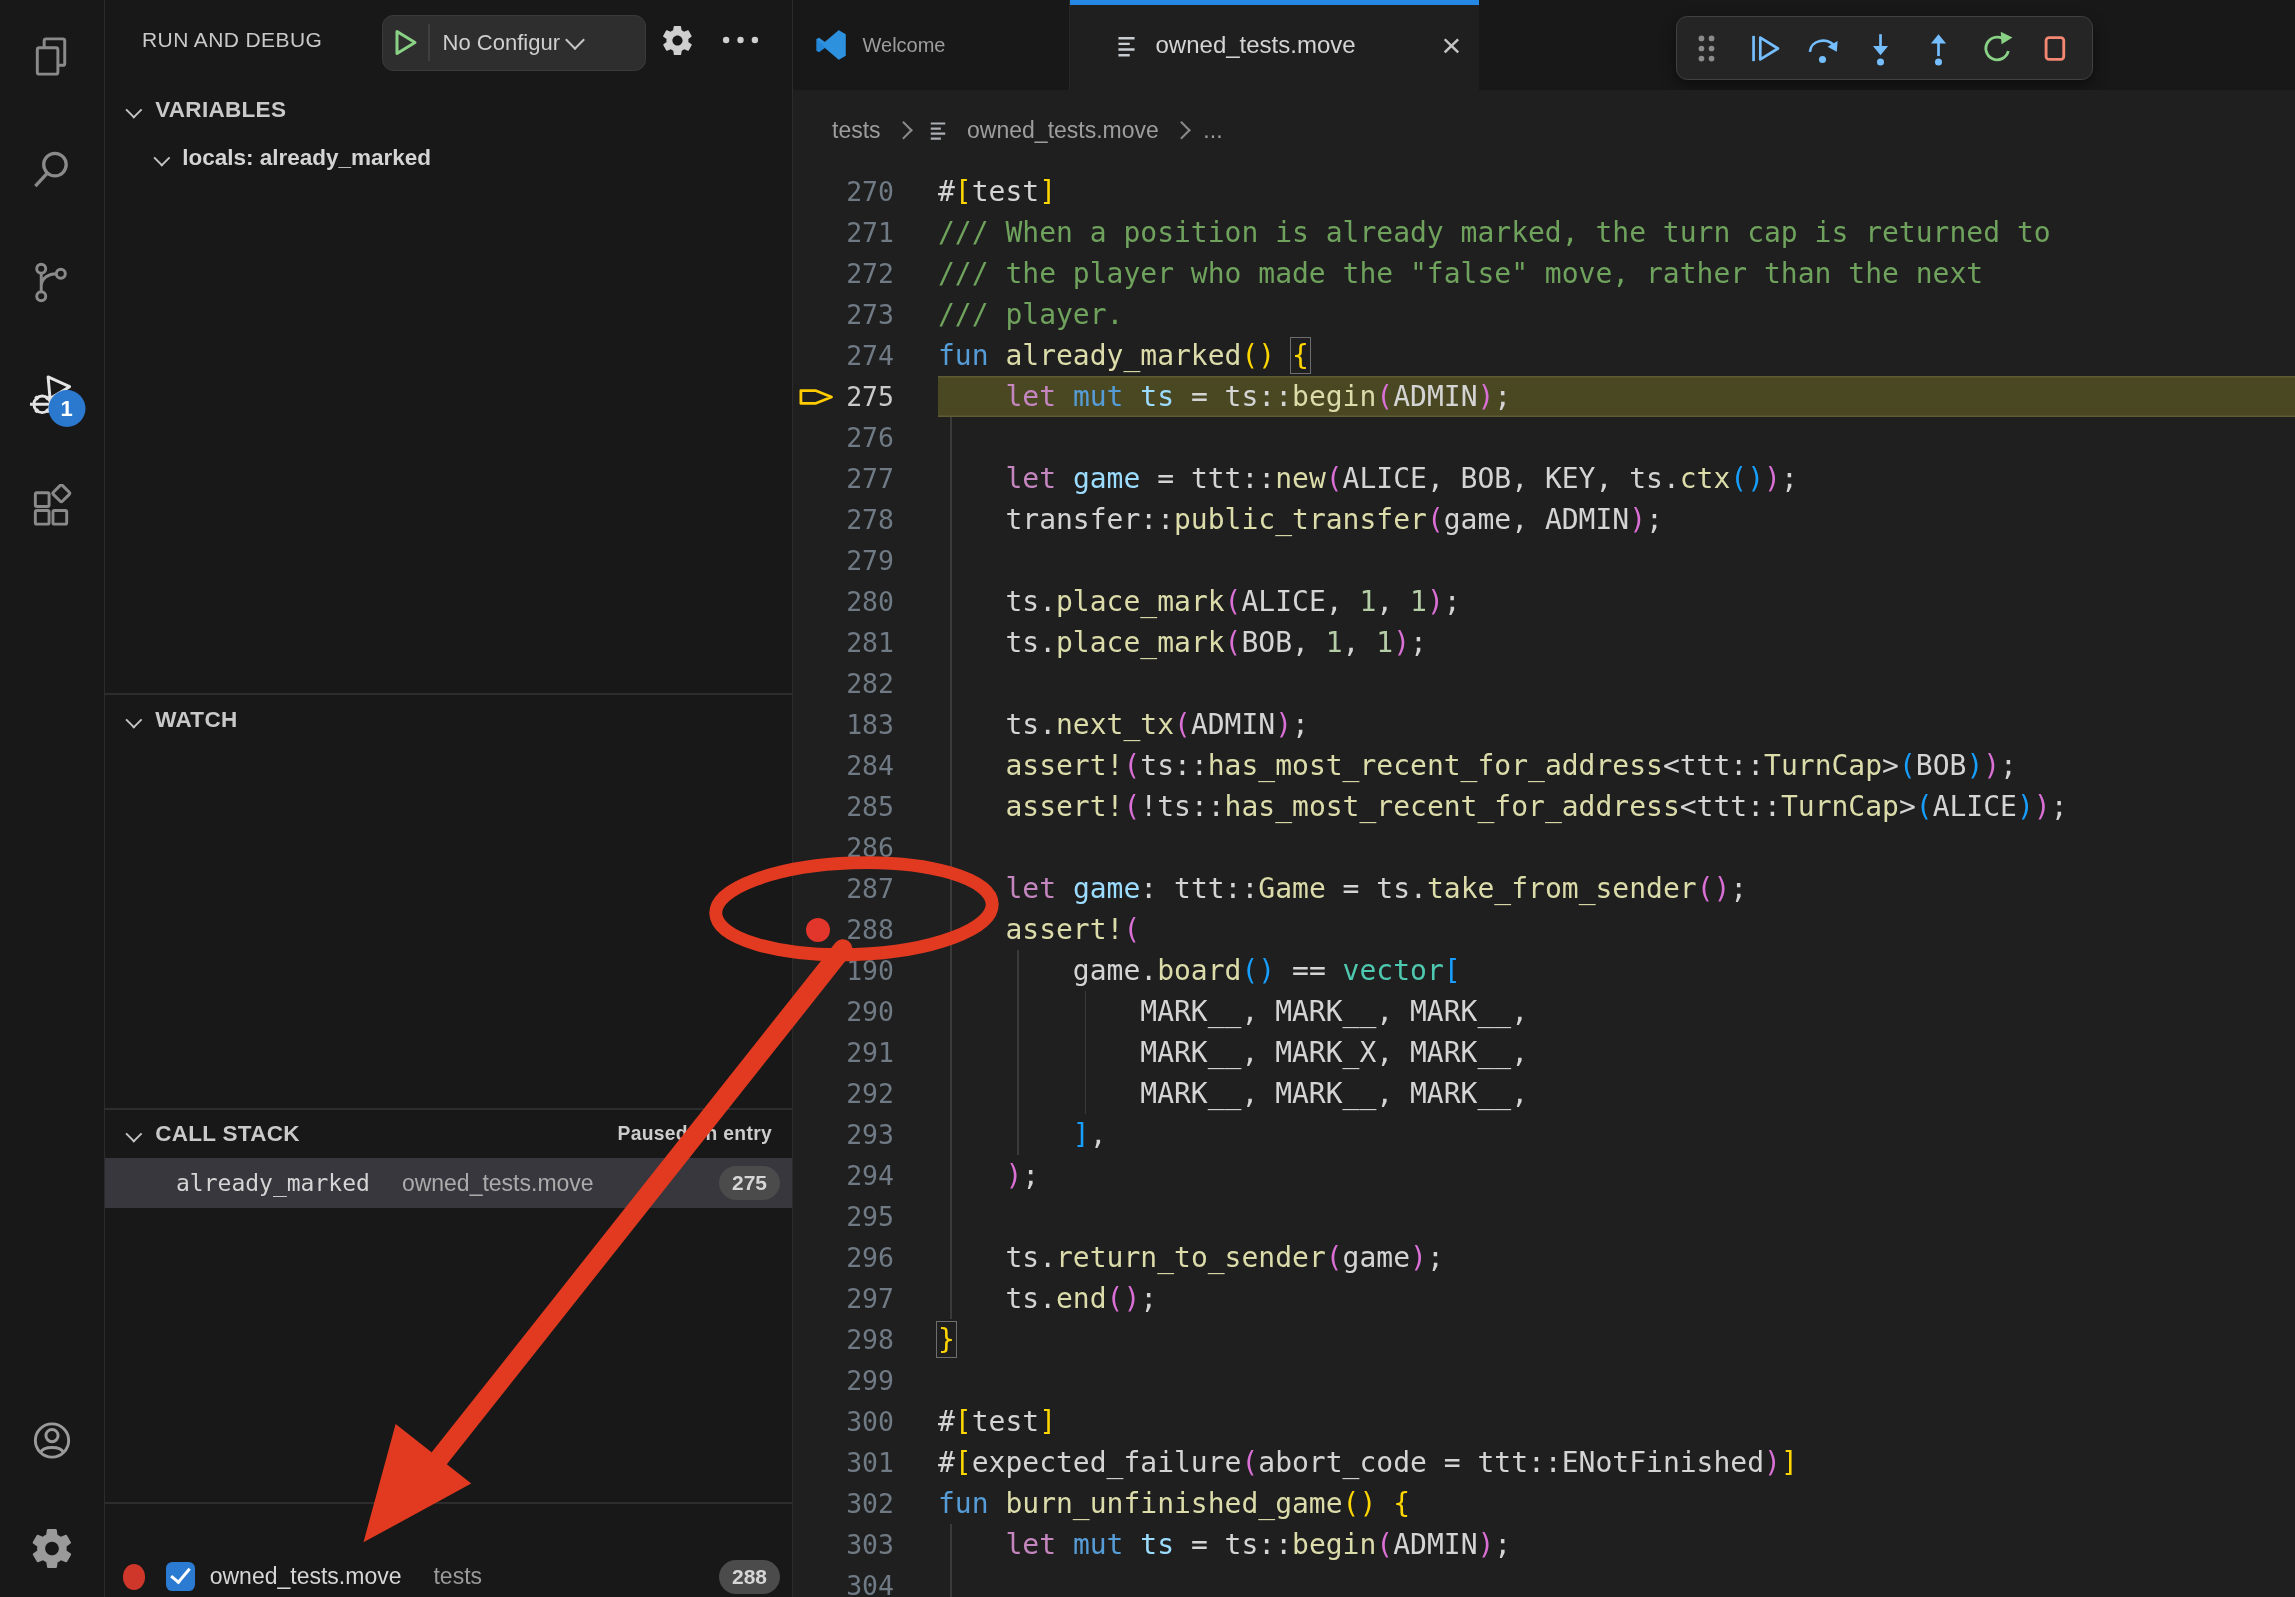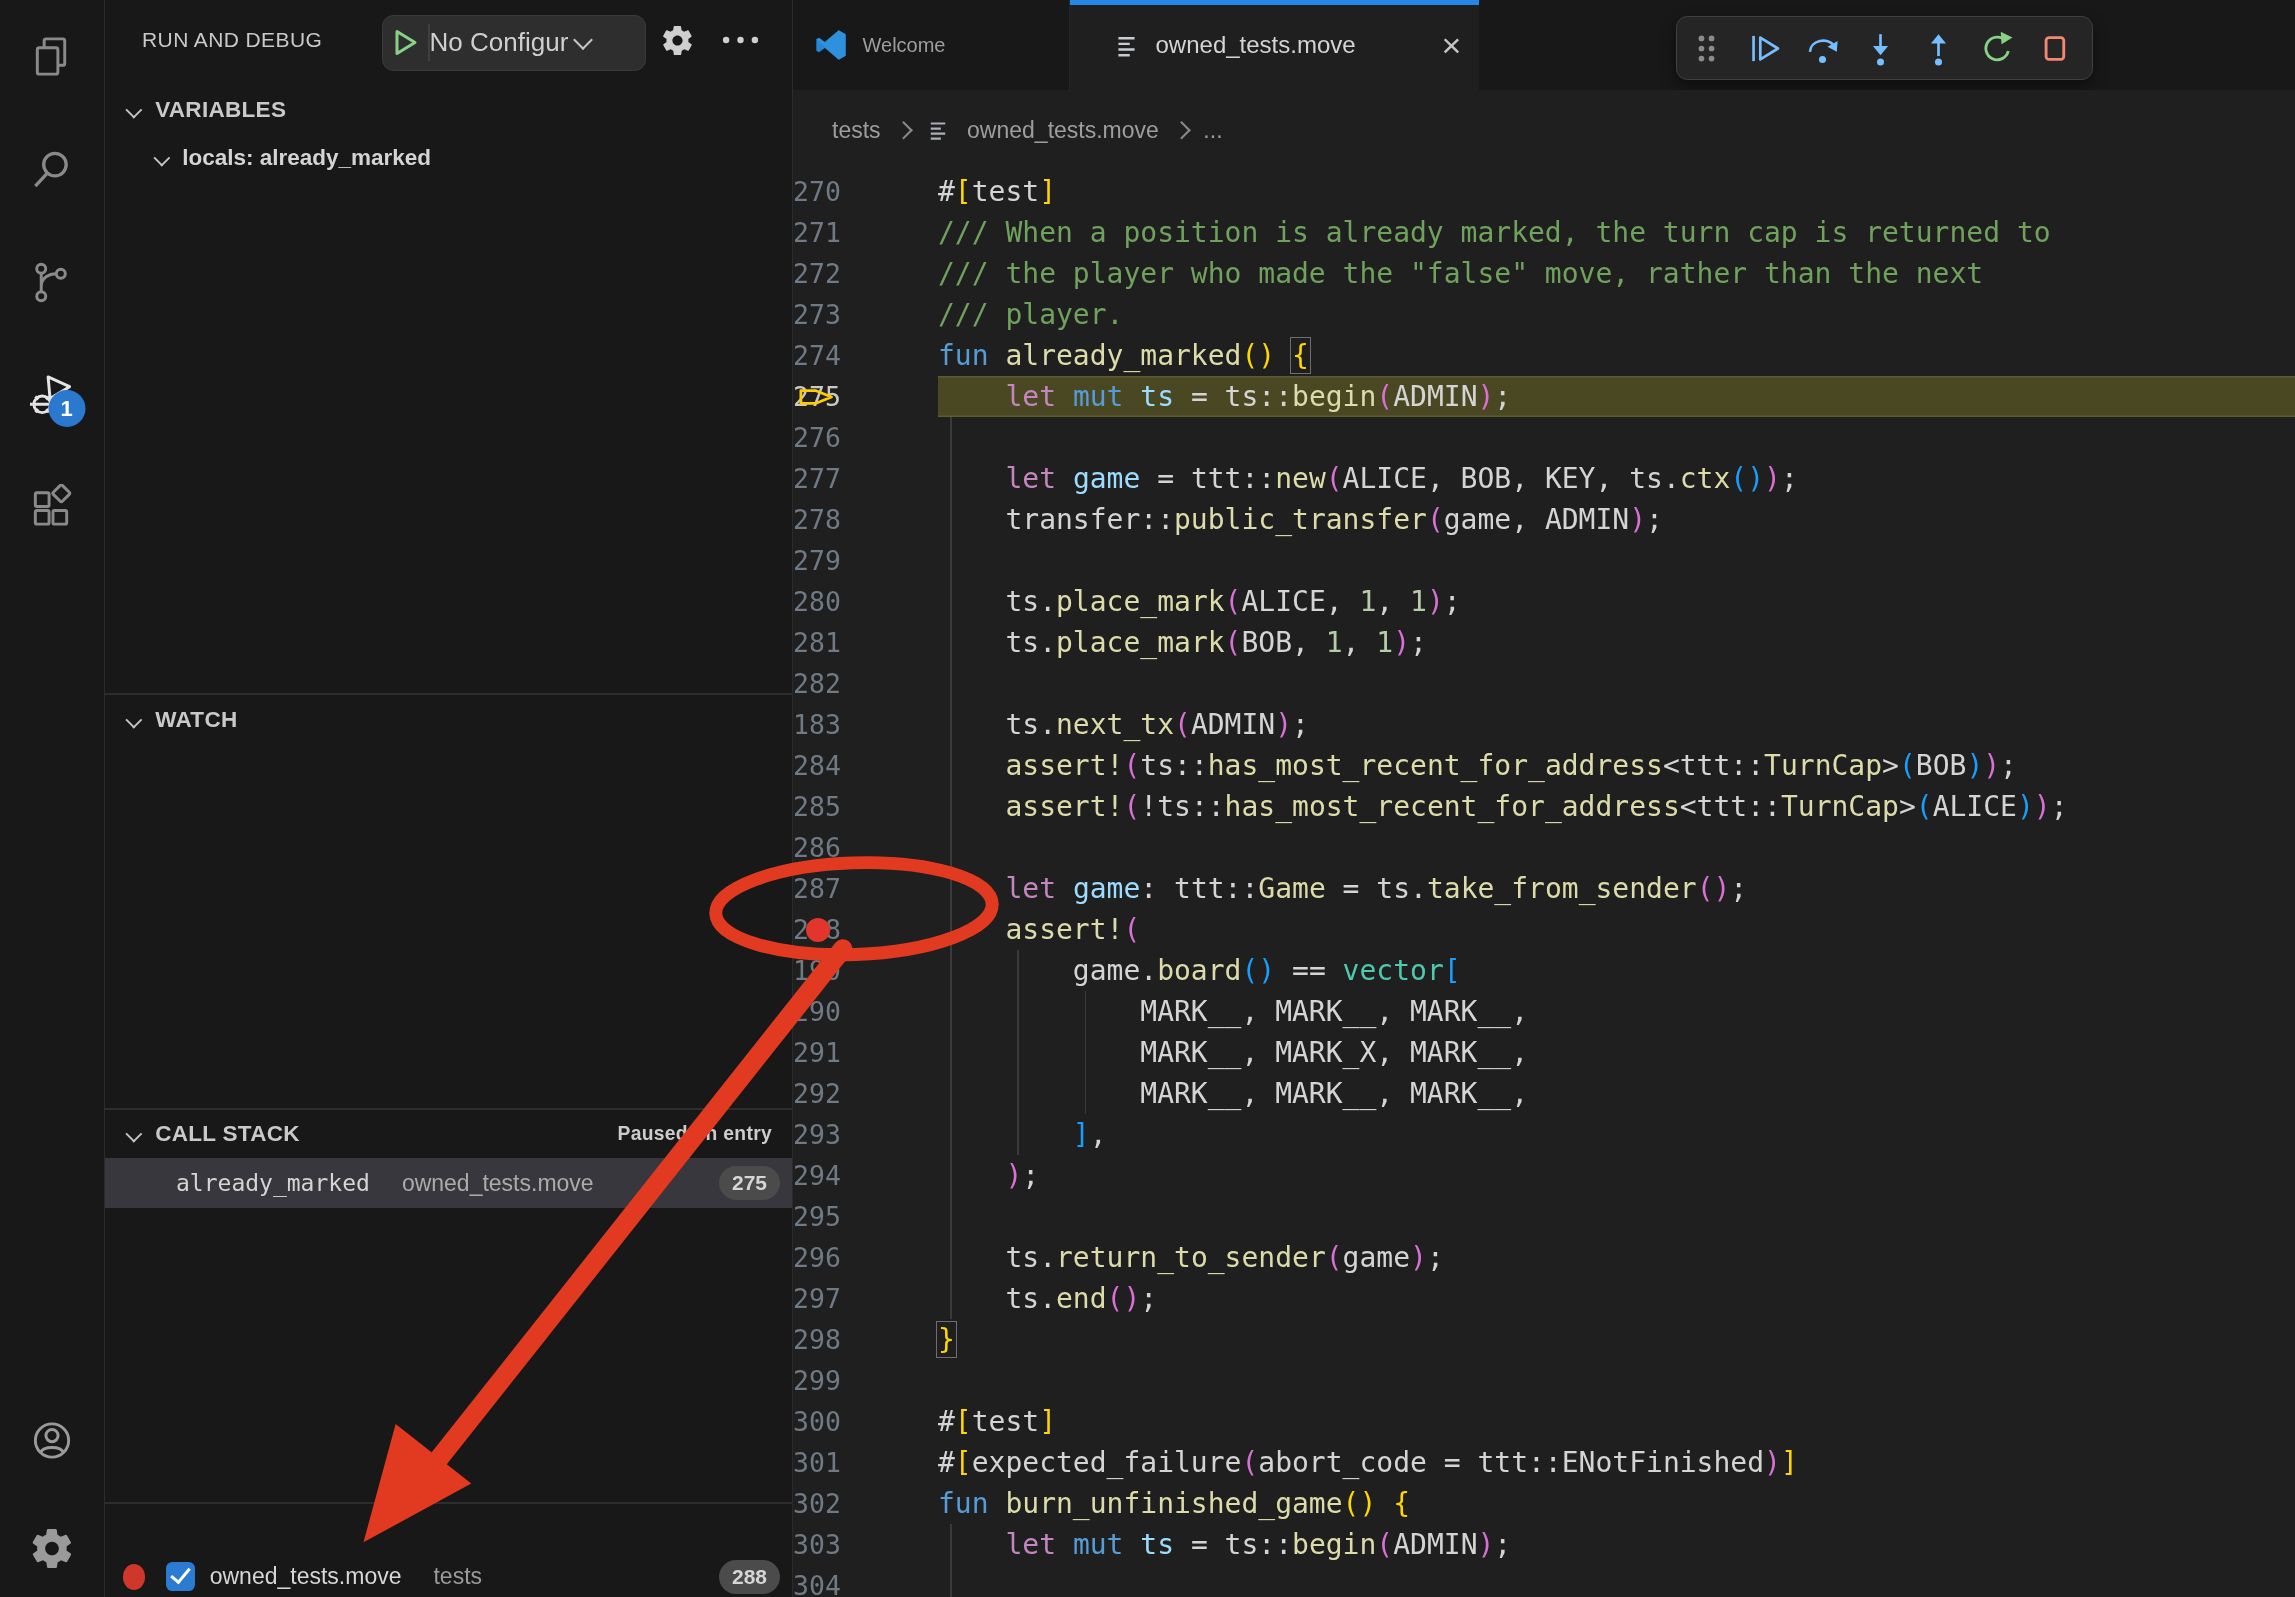--- a/index.html
+++ b/index.html
@@ -11,21 +11,21 @@
   #activitybar{position:absolute;left:0;top:0;width:105px;height:1597px;background:#181818;border-right:1.6px solid #2b2b2b;box-sizing:border-box;}
   .ai{position:absolute;left:50%;transform:translateX(-50%);width:47px;height:47px;}
   .ai svg{width:100%;height:100%;}
 
   
   #sidebar{position:absolute;left:105px;top:0;width:688px;height:1597px;background:#181818;text-align:center;}
   #sb-title{position:absolute;left:37px;top:0;height:80px;display:flex;align-items:center;font-size:21px;color:#c9c9c9;letter-spacing:0.4px;}
   #cfg-btn{position:absolute;left:277px;top:14.5px;width:264px;height:56px;background:#2e2e2e;border:0.8px solid #3a3a3a;border-radius:11.3px;display:flex;align-items:center;box-sizing:border-box;}
   #cfg-btn .playwrap{width:45px;display:flex;justify-content:center;}
   #cfg-btn .vr{width:1.6px;height:37px;background:#3f3f3f;}
-  #cfg-btn .cfg-label{font-size:26px;color:#cfcfcf;white-space:nowrap;overflow:hidden;max-width:145px;}
+  #cfg-btn .cfg-label{margin-left:13px;font-size:22px;color:#cfcfcf;white-space:nowrap;overflow:hidden;max-width:145px;}
   .chev{display:inline-block;width:12px;height:12px;border-right:2.8px solid #c5c5c5;border-bottom:2.8px solid #c5c5c5;transform:rotate(45deg);}
   .chev.sm{width:9.7px;height:9.7px;border-width:2.4px;}
   #cfg-btn .chev{margin-left:8px;margin-top:-4.8px;}
   #sb-gear{position:absolute;left:555px;top:22.5px;width:35px;height:35px;}
   #sb-more{position:absolute;left:616px;top:22.5px;width:40px;height:35px;display:flex;align-items:center;}
 
   .sec-h{position:absolute;left:0;right:0;display:flex;align-items:center;gap:16px;padding-left:22.5px;font-size:22.5px;font-weight:700;color:#c9c9c9;letter-spacing:0.3px;}
   .tree-item{position:absolute;left:0;right:0;display:flex;align-items:center;gap:14.5px;padding-left:51px;font-size:22.5px;font-weight:600;color:#d4d4d4;}
   .sep{position:absolute;left:0;right:0;height:1.6px;background:#2d2d2d;}
   .badge{margin-left:auto;margin-right:13px;background:#4b4b4b;color:#d6d6d6;border-radius:17.7px;min-width:35px;height:34px;display:flex;align-items:center;justify-content:center;padding:0 13px;font-size:21px;font-weight:600;}
@@ -52,21 +52,21 @@
   .tab-close{margin-left:auto;margin-right:17.7px;font-size:34px;color:#c5c5c5;line-height:34px;}
   #toolbar{position:absolute;left:883px;top:16px;width:417px;height:64px;background:#252526;border:1.6px solid #414141;border-radius:11.3px;box-shadow:0 6.4px 14.5px rgba(0,0,0,.45);display:flex;align-items:center;padding:0 11.3px;gap:21px;box-sizing:border-box;}
   #toolbar .tbi{width:37px;height:37px;}
   #toolbar .tbi svg{width:100%;height:100%;}
 
   #breadcrumbs{position:absolute;left:0;top:90px;right:0;height:80px;background:#1f1f1f;display:flex;align-items:center;padding-left:39px;gap:16px;font-size:23px;color:#9d9d9d;}
   .bc-chev{display:inline-block;width:10.5px;height:10.5px;border-right:2.1px solid #8a8a8a;border-bottom:2.1px solid #8a8a8a;transform:rotate(-45deg);}
 
   #codebody{position:absolute;left:0;top:171px;right:0;bottom:0;overflow:hidden;}
   .crow{display:flex;height:41px;}
-  .gut{flex:0 0 145px;position:relative;display:flex;align-items:center;justify-content:flex-start;padding-right:44px;box-sizing:border-box;}
+  .gut{flex:0 0 145px;position:relative;display:flex;align-items:center;justify-content:flex-end;padding-right:44px;box-sizing:border-box;}
   .ln{font-family:"DejaVu Sans Mono",monospace;font-size:26.5px;color:#6f7a85;}
   .crow.hl .ln{color:#c9c9c9;}
   .bpdot{position:absolute;left:13px;top:50%;transform:translateY(-50%);width:24px;height:24px;border-radius:50%;background:#e2352b;}
   .ptr{position:absolute;left:3.2px;top:50%;transform:translateY(-50%);}
   .ctx{flex:1;position:relative;font-family:"DejaVu Sans Mono",monospace;font-size:28px;line-height:41px;white-space:pre;}
   .crow.hl .ctx{background:#4a4823;box-shadow:inset 0 1.6px 0 #5e5b33,inset 0 -1.6px 0 #5e5b33;}
   .guide{position:absolute;top:0;bottom:0;width:1.6px;background:#3a3a3a;}
   .tk-w{color:#d4d4d4}.tk-cm{color:#6fa25c}.tk-kw{color:#569CD6}.tk-ctl{color:#C586C0}
   .tk-fn{color:#DCDCAA}.tk-var{color:#9CDCFE}.tk-num{color:#B5CEA8}.tk-ty{color:#4EC9B0}
   .tk-b1{color:#FFD700}.tk-b2{color:#DA70D6}.tk-b3{color:#179FFF}

